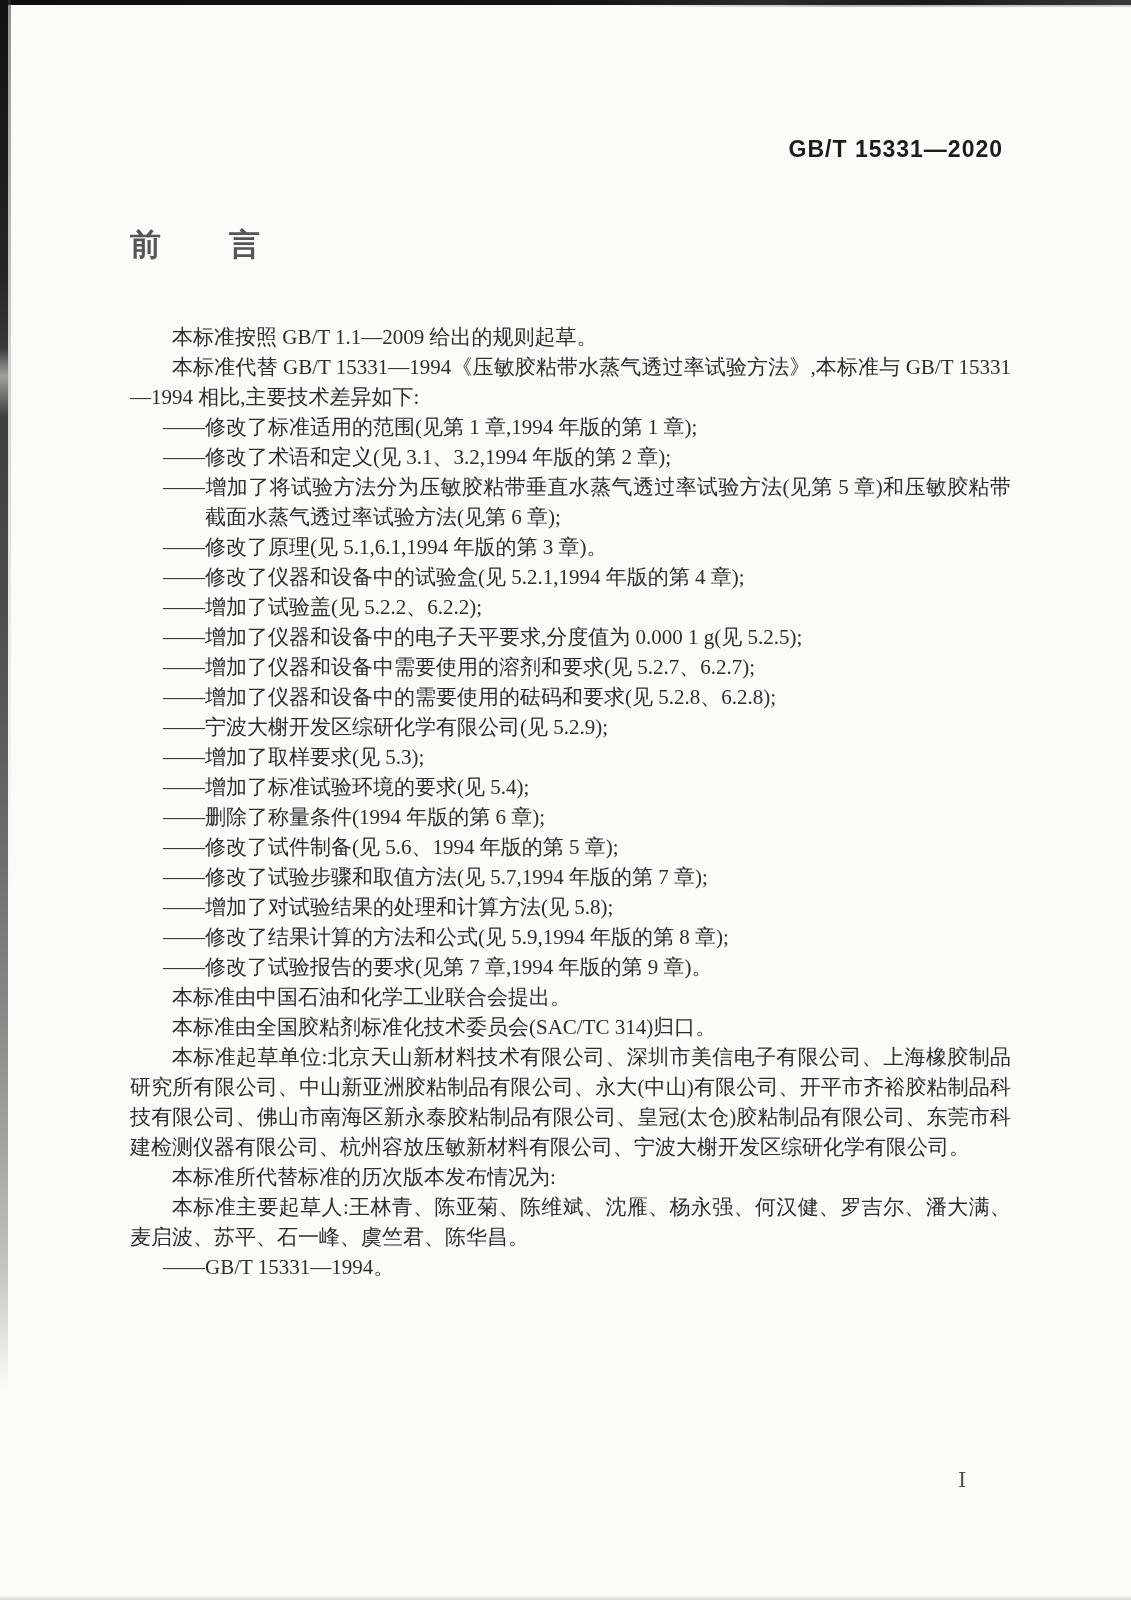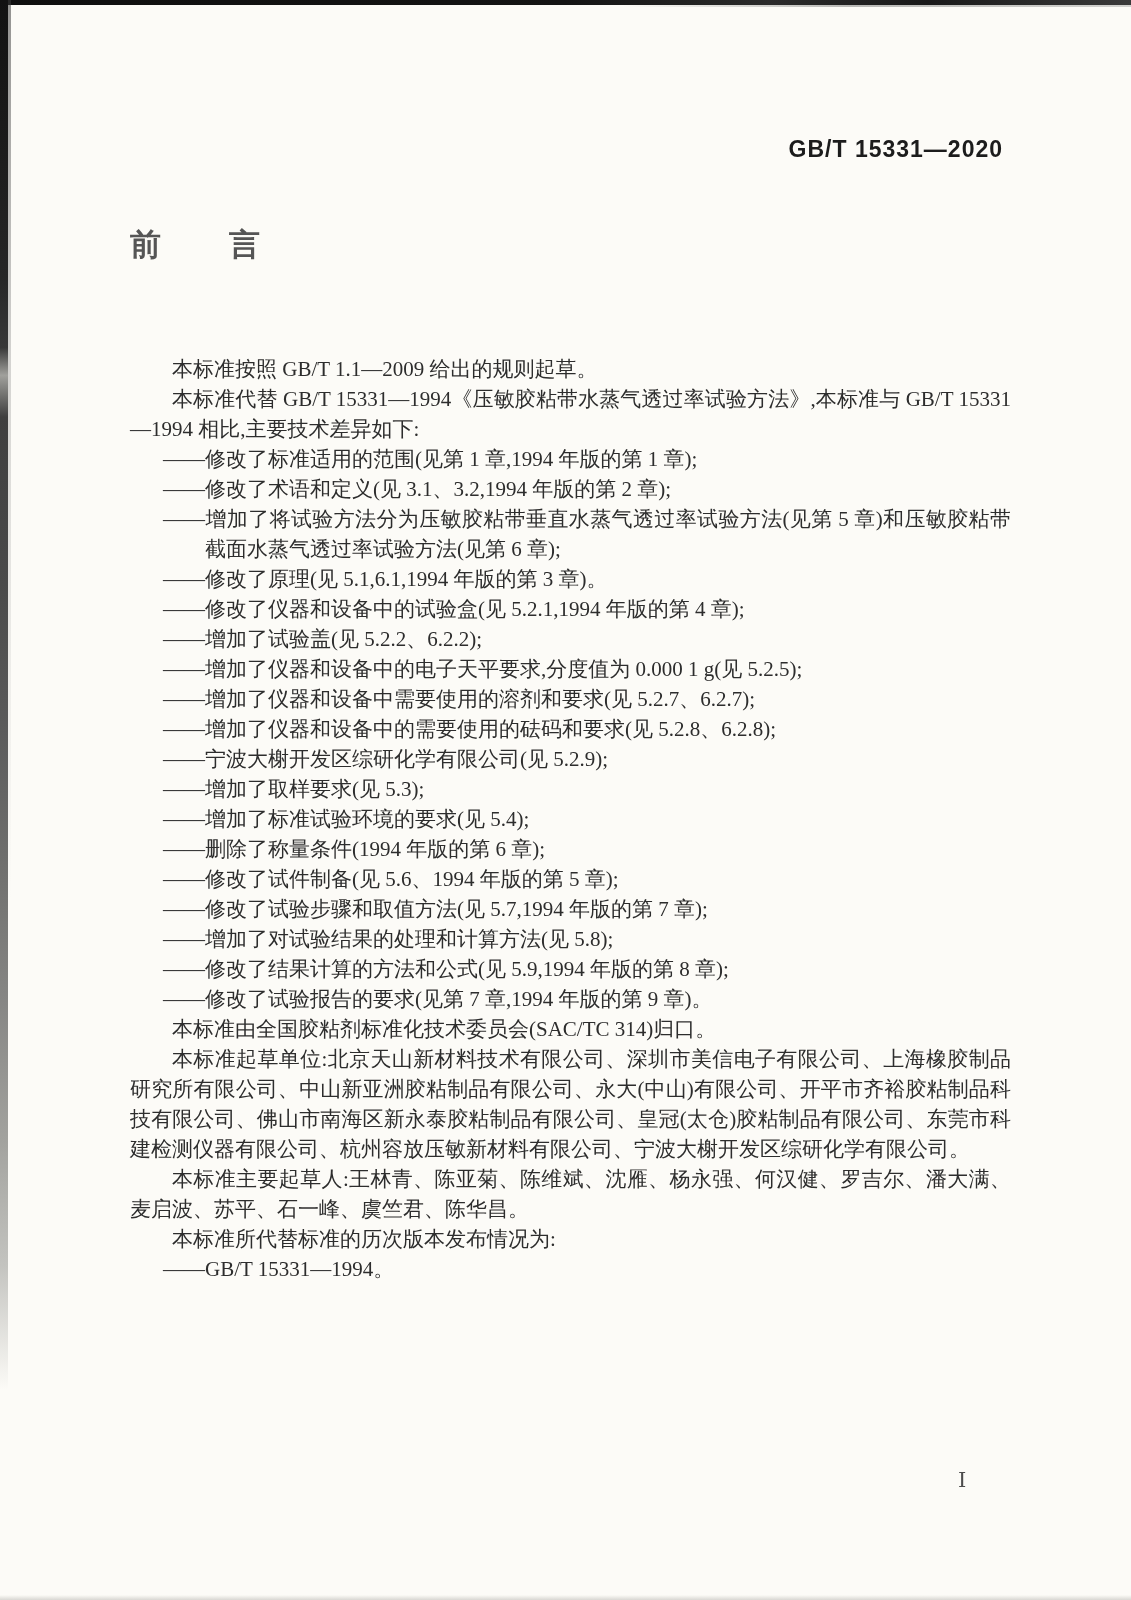--- a/index.html
+++ b/index.html
@@ -47,21 +47,20 @@
     text-align:left;
     font-family:"Liberation Sans","DejaVu Sans",sans-serif;
     font-weight:bold;font-size:31px;color:#555;
     letter-spacing:2px;
   }
   .content{
     position:absolute;top:322px;left:130px;width:881px;
     font-size:21px;line-height:30px;
     text-align:justify;
     color:#2d2d2d;
-    margin-top:32px;
   }
   .content p{margin:0;padding:0;}
   .content p.para{text-indent:42px;}
   .content p.dash{padding-left:75px;text-indent:-42px;}
   .page-number{
     position:absolute;top:1468px;left:958px;
     font-size:21px;color:#4d4d4d;
   }
 </style>
 </head>
@@ -91,20 +90,21 @@
     <p class="dash">——增加了仪器和设备中的需要使用的砝码和要求(见 5.2.8、6.2.8);</p>
     <p class="dash">——宁波大榭开发区综研化学有限公司(见 5.2.9);</p>
     <p class="dash">——增加了取样要求(见 5.3);</p>
     <p class="dash">——增加了标准试验环境的要求(见 5.4);</p>
     <p class="dash">——删除了称量条件(1994 年版的第 6 章);</p>
     <p class="dash">——修改了试件制备(见 5.6、1994 年版的第 5 章);</p>
     <p class="dash">——修改了试验步骤和取值方法(见 5.7,1994 年版的第 7 章);</p>
     <p class="dash">——增加了对试验结果的处理和计算方法(见 5.8);</p>
     <p class="dash">——修改了结果计算的方法和公式(见 5.9,1994 年版的第 8 章);</p>
     <p class="dash">——修改了试验报告的要求(见第 7 章,1994 年版的第 9 章)。</p>
+    <p class="para">本标准由中国石油和化学工业联合会提出。</p>
     <p class="para">本标准由全国胶粘剂标准化技术委员会(SAC/TC 314)归口。</p>
     <p class="para">本标准起草单位:北京天山新材料技术有限公司、深圳市美信电子有限公司、上海橡胶制品研究所有限公司、中山新亚洲胶粘制品有限公司、永大(中山)有限公司、开平市齐裕胶粘制品科技有限公司、佛山市南海区新永泰胶粘制品有限公司、皇冠(太仓)胶粘制品有限公司、东莞市科建检测仪器有限公司、杭州容放压敏新材料有限公司、宁波大榭开发区综研化学有限公司。</p>
+    <p class="para">本标准所代替标准的历次版本发布情况为:</p>
     <p class="para">本标准主要起草人:王林青、陈亚菊、陈维斌、沈雁、杨永强、何汉健、罗吉尔、潘大满、麦启波、苏平、石一峰、虞竺君、陈华昌。</p>
-    <p class="para">本标准所代替标准的历次版本发布情况为:</p>
     <p class="dash">——GB/T 15331—1994。</p>
   </div>
 
 <div class="page-number">Ⅰ</div>
 
 </body></html>

